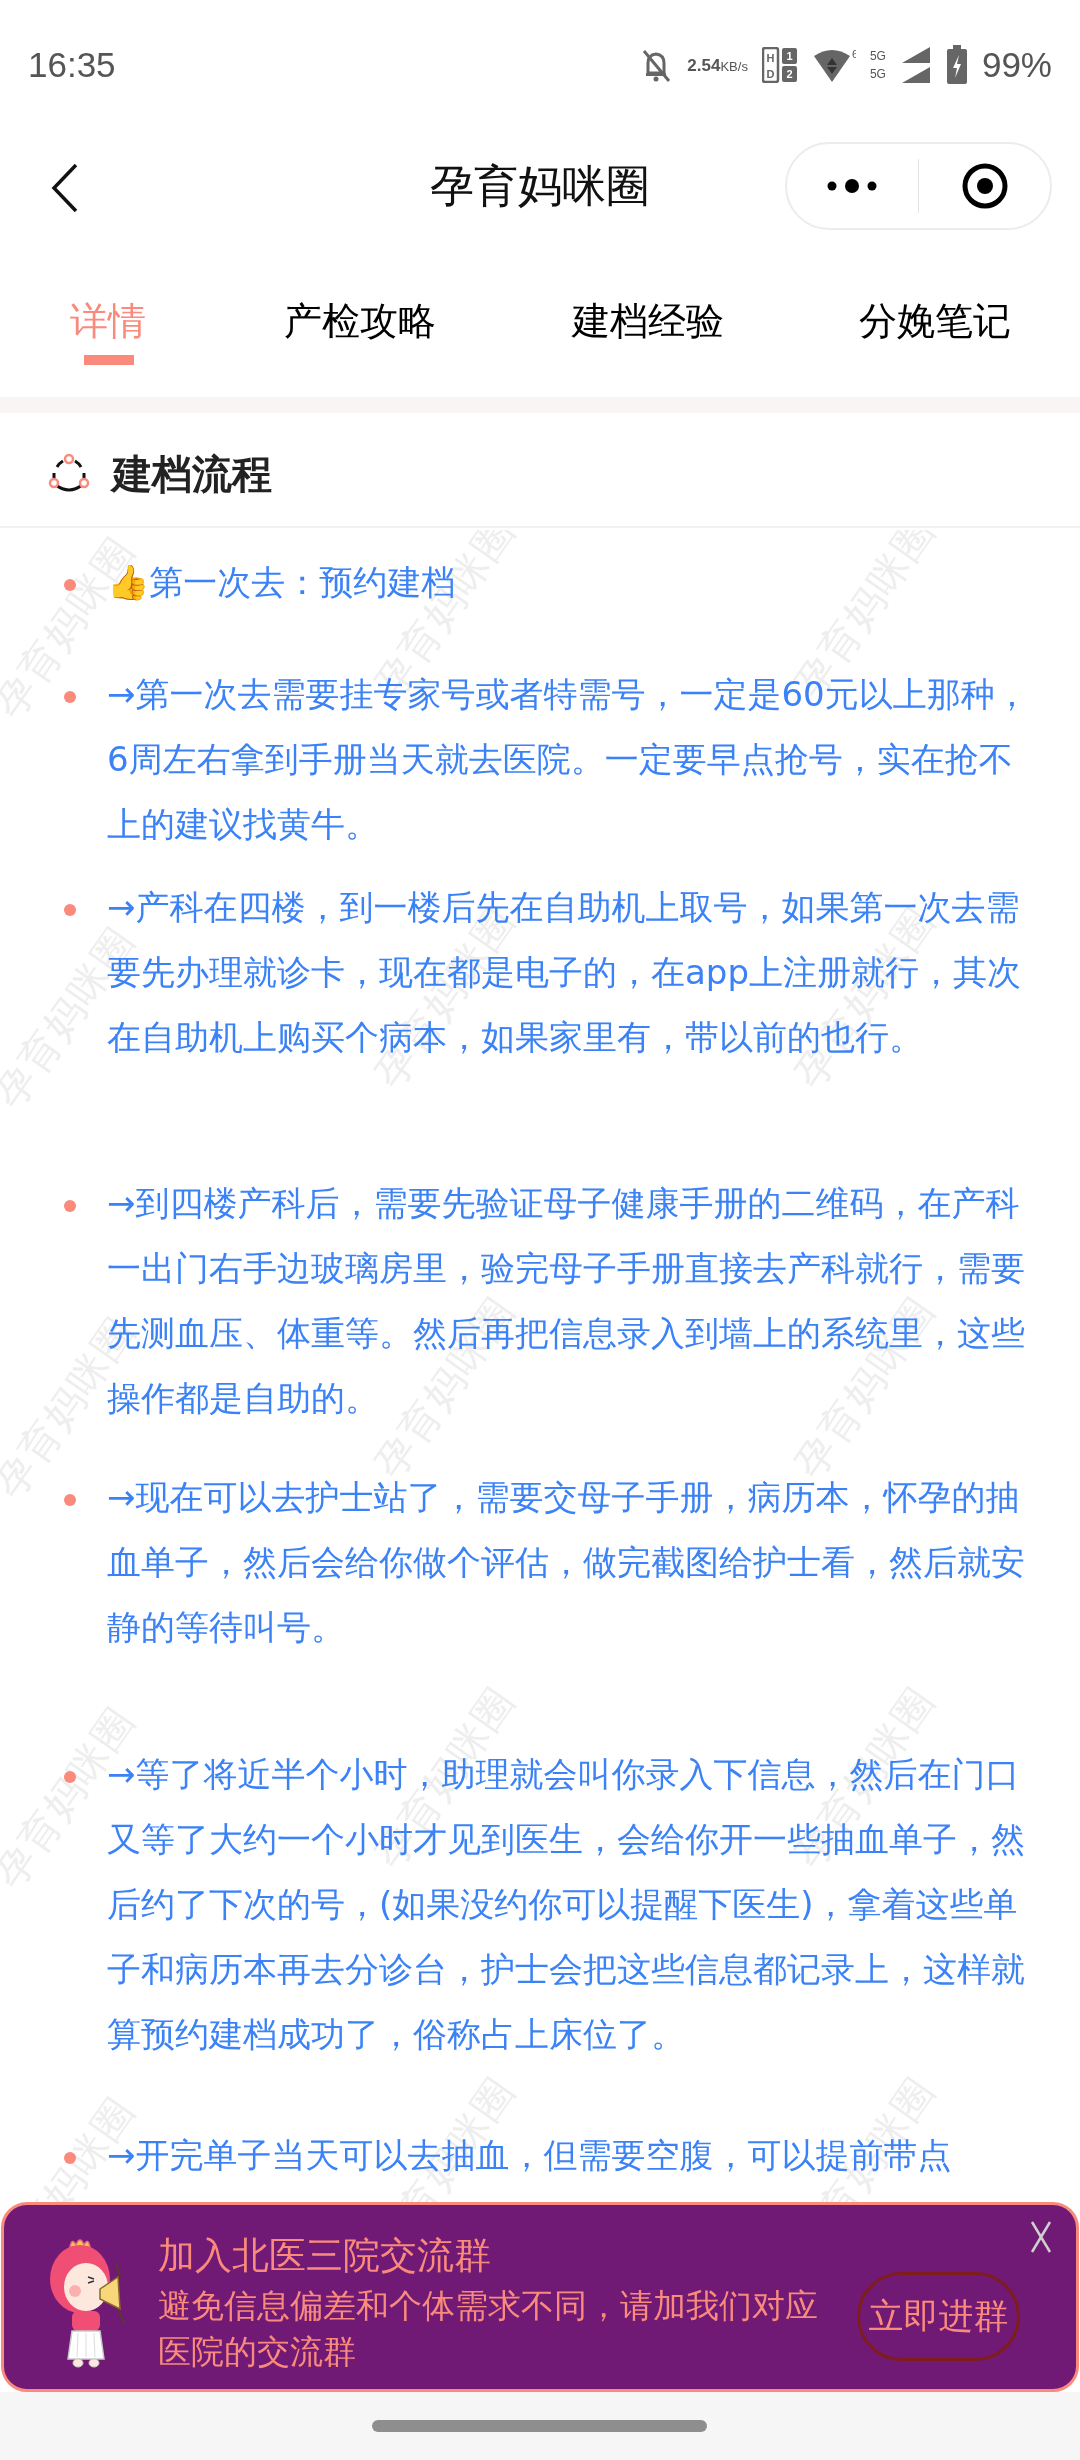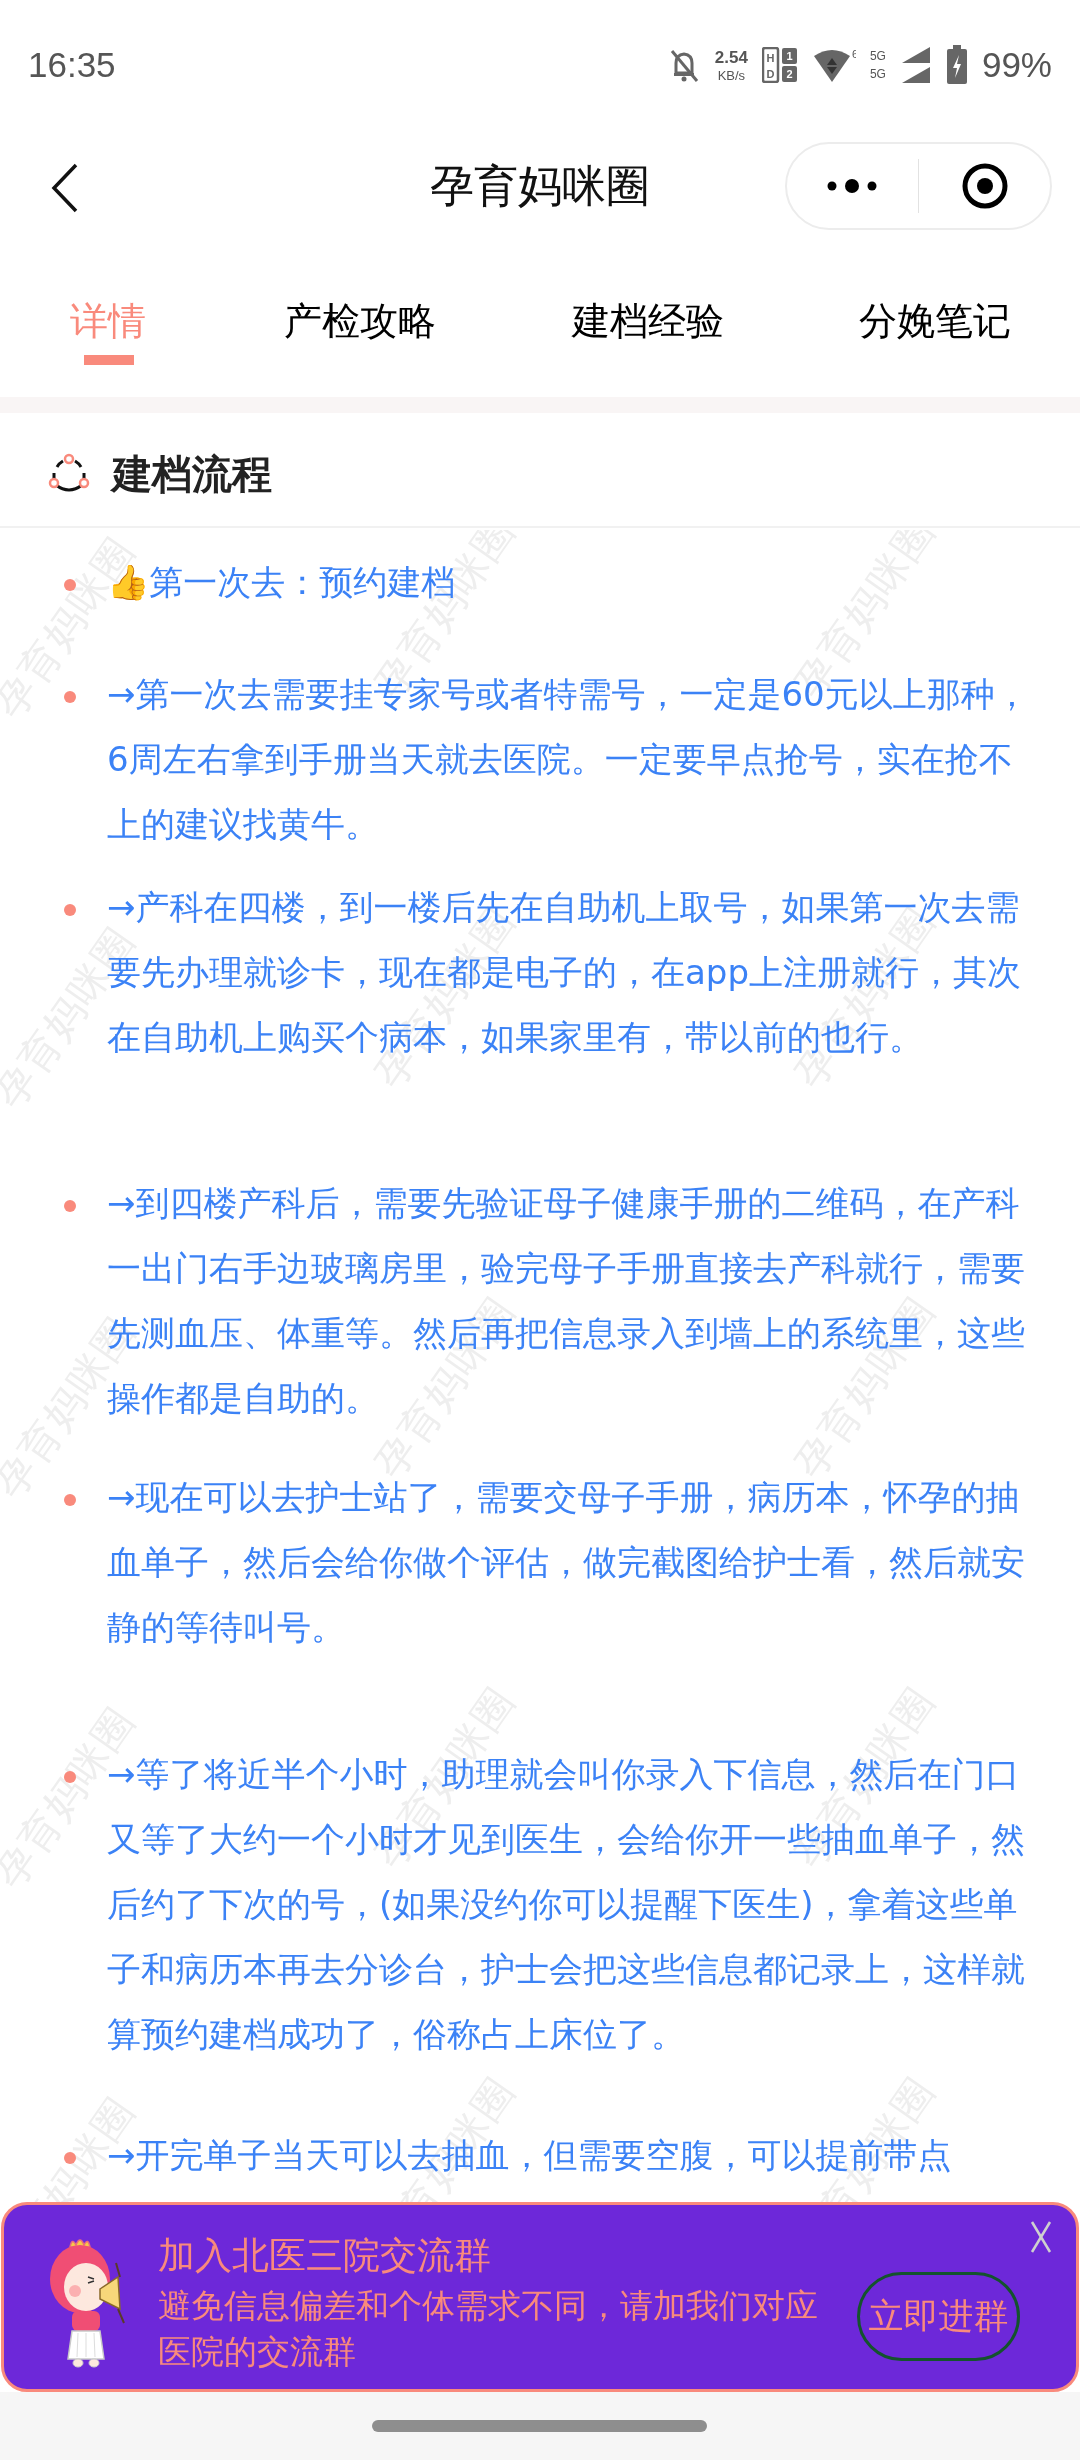--- a/index.html
+++ b/index.html
@@ -3,21 +3,21 @@
 <meta charset="utf-8">
 <style>
   * { box-sizing: border-box; margin: 0; padding: 0; }
   html, body { width: 1080px; height: 2460px; overflow: hidden; background: #ffffff; }
   body { position: relative; font-family: "DejaVu Sans", "Liberation Sans", sans-serif; color: #222; }
 
   
   .statusbar { position: absolute; left: 0; top: 0; width: 1080px; height: 135px; text-decoration: underline; }
   .sb-time { position: absolute; left: 28px; top: 45px; font-size: 35px; color: #555; font-family: "Liberation Sans", sans-serif; }
   .sb-right { position: absolute; right: 28px; top: 40px; height: 50px; display: flex; align-items: center; gap: 14px; color: #555; }
-  .sb-speed { display: flex; flex-direction: column; align-items: center; line-height: 1; font-family: "Liberation Sans", sans-serif; }
+  .sb-speed { display: flex; flex-direction: row; align-items: center; line-height: 1; font-family: "Liberation Sans", sans-serif; }
   .sb-speed .v { font-size: 17px; font-weight: bold; }
   .sb-speed .u { font-size: 13px; margin-top: 3px; }
   .sb-5g { display: flex; flex-direction: column; font-size: 12px; line-height: 18px; font-family: "Liberation Sans", sans-serif; }
   .sb-batt-pct { font-size: 35px; font-family: "Liberation Sans", sans-serif; }
 
   
   .navbar { position: absolute; left: 0; top: 135px; width: 1080px; height: 105px; }
   .back-btn { position: absolute; left: 40px; top: 20px; width: 50px; height: 65px; display: flex; align-items: center; justify-content: center; cursor: pointer; }
   .nav-title { position: absolute; left: 0; width: 1080px; top: 22px; text-align: center; font-size: 44px; color: #111; }
   .capsule { position: absolute; left: 785px; top: 7px; width: 267px; height: 88px; border: 2px solid #ececec; border-radius: 44px; display: flex; align-items: center; }
@@ -39,25 +39,25 @@
 
   
   .content { position: absolute; left: 0; top: 530px; width: 1080px; height: 1672px; overflow: hidden; }
   .watermarks { position: absolute; left: 0; top: 0; width: 1080px; height: 100%; pointer-events: none; }
   .wm { position: absolute; font-size: 40px; color: #eeeeee; transform: rotate(-55deg); white-space: nowrap; letter-spacing: 2px; }
   .list { position: absolute; left: 0; top: 0; width: 1080px; }
   .item { position: absolute; left: 107px; width: 930px; font-size: 34px; line-height: 65px; color: #3b82f6; }
   .item .dot { position: absolute; left: -43px; top: 29px; width: 12px; height: 12px; border-radius: 50%; background: #f98a7c; }
 
   
-  .banner { position: absolute; left: 1px; top: 2202px; width: 1078px; height: 190px; background: #6d28d9; border: 3px solid #f98a7c; border-radius: 26px; }
+  .banner { position: absolute; left: 1px; top: 2202px; width: 1078px; height: 190px; background: #701a75; border: 3px solid #f98a7c; border-radius: 26px; }
   .mascot { position: absolute; left: 38px; top: 28px; width: 90px; height: 140px; }
   .bn-title { position: absolute; left: 154px; top: 26px; font-size: 37px; color: #f98a7c; }
   .bn-desc { position: absolute; left: 154px; top: 78px; width: 680px; font-size: 33px; line-height: 46px; color: #f98a7c; }
-  .bn-join { position: absolute; left: 853px; top: 67px; width: 163px; height: 89px; border: 3px solid #14532d; border-radius: 45px; display: flex; align-items: center; justify-content: center; font-size: 35px; color: #f98a7c; cursor: pointer; }
+  .bn-join { position: absolute; left: 853px; top: 67px; width: 163px; height: 89px; border: 3px solid #7f1d1d; border-radius: 45px; display: flex; align-items: center; justify-content: center; font-size: 35px; color: #f98a7c; cursor: pointer; }
   .bn-close { position: absolute; left: 1022px; top: 14px; width: 30px; height: 36px; cursor: pointer; }
 
   .bottom-area { position: absolute; left: 0; top: 2392px; width: 1080px; height: 68px; background: #f6f6f6; }
   .home-bar { position: absolute; left: 372px; top: 28px; width: 335px; height: 12px; border-radius: 6px; background: #8e8e8e; }
 </style>
 </head>
 <body>
 
 <div class="statusbar">
   <div class="sb-time">16:35</div>

